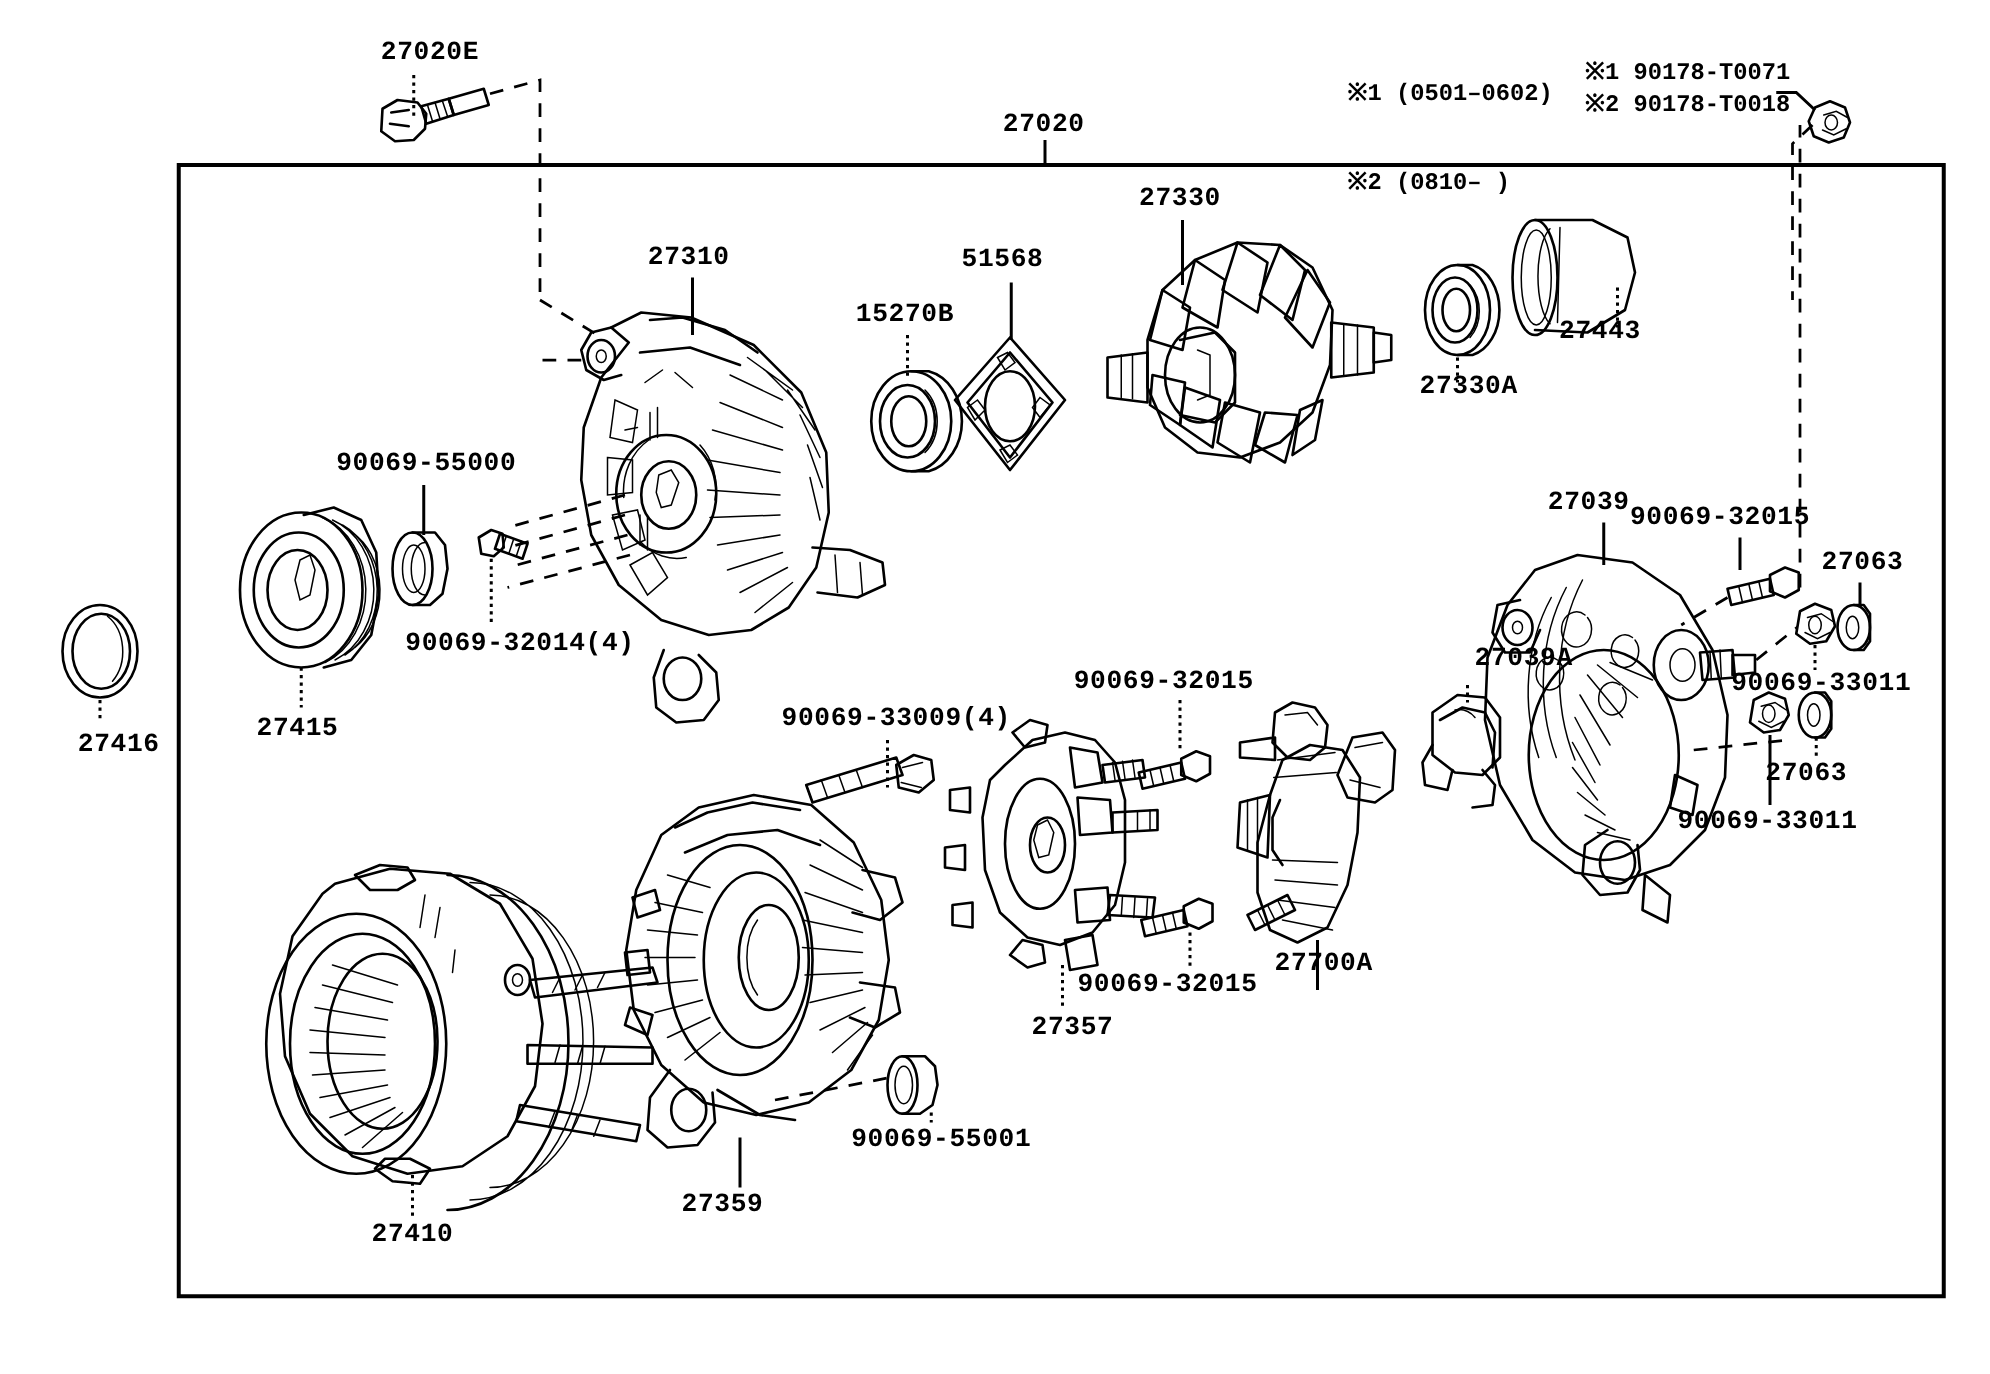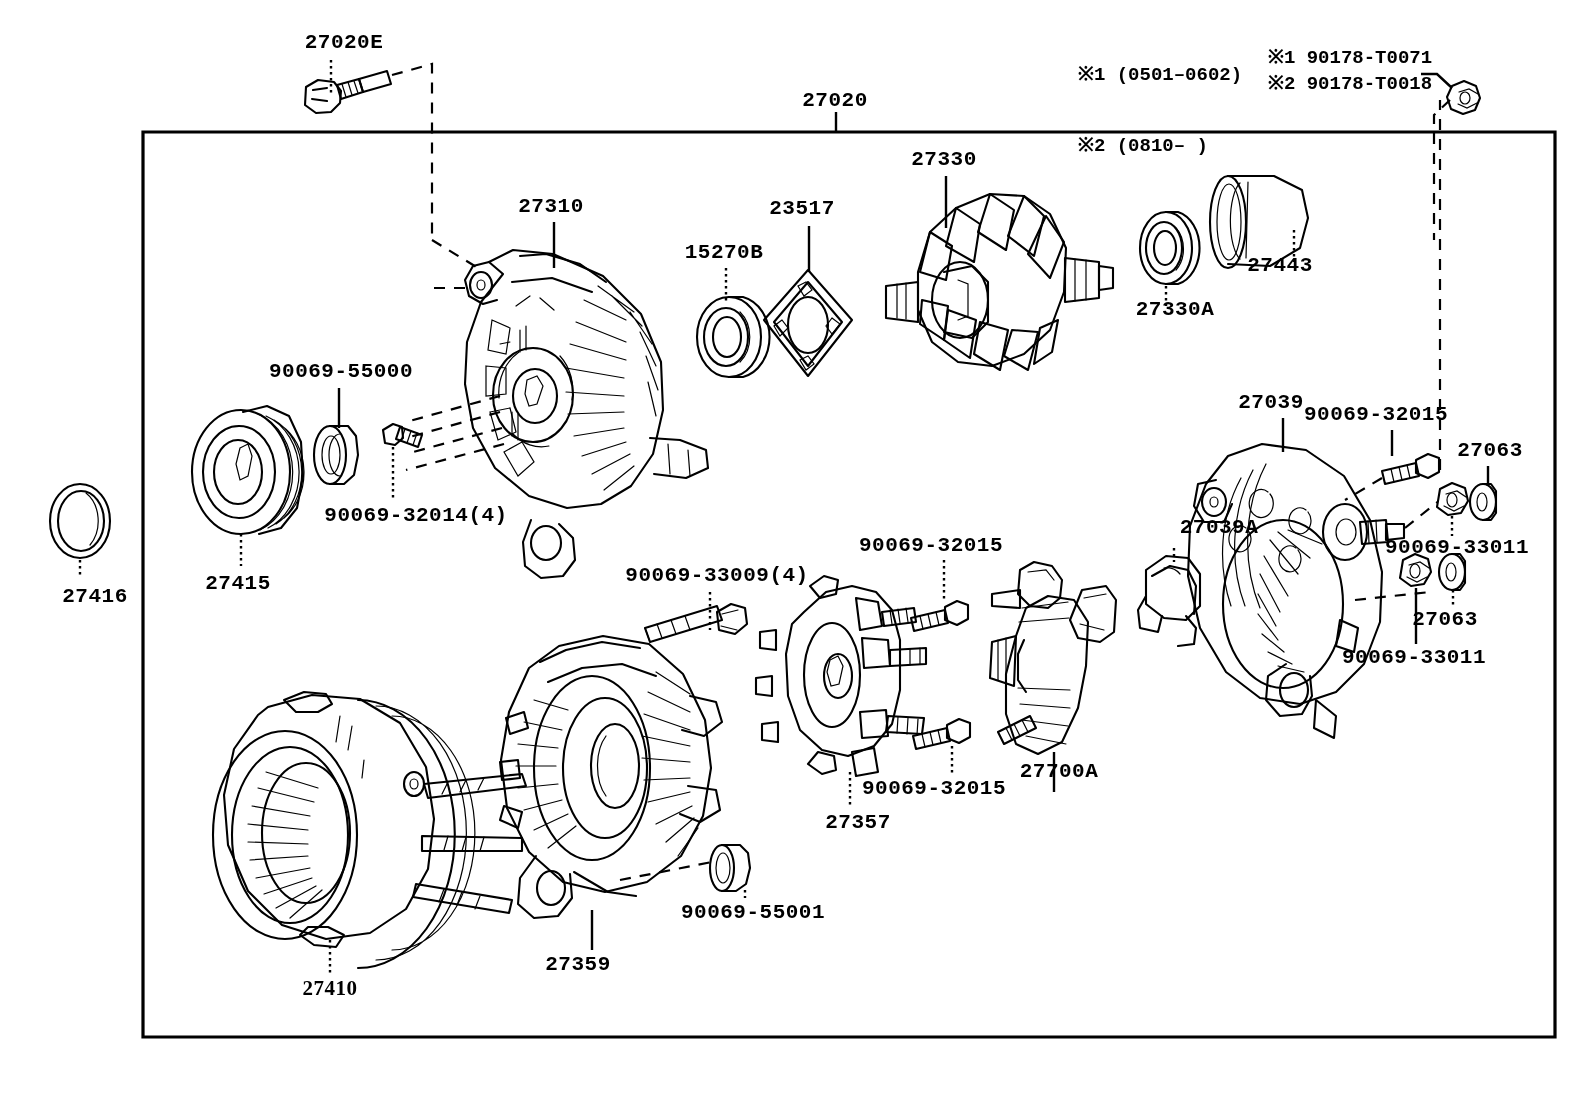--- a/index.html
+++ b/index.html
@@ -456,21 +456,21 @@
       <ellipse cx="1451" cy="572" rx="5" ry="9" class="sth"></ellipse>
       <path class="leaddot" d="M1453,590 V606"></path>
     </g>
 
   </svg>
 
   <div class="lbl ctr" style="left:344px; top:32px;">27020E</div>
   <div class="lbl ctr" style="left:835px; top:90px;">27020</div>
   <div class="lbl ctr" style="left:944px; top:149px;">27330</div>
   <div class="lbl ctr" style="left:551px; top:196px;">27310</div>
-  <div class="lbl ctr" style="left:802px; top:198px;">23517</div>
+  <div class="lbl ctr" style="left:802px; top:198px;">51568</div>
   <div class="lbl ctr" style="left:724px; top:242px;">15270B</div>
   <div class="lbl ctr" style="left:1280px; top:255px;">27443</div>
   <div class="lbl ctr" style="left:1175px; top:299px;">27330A</div>
   <div class="lbl ctr" style="left:341px; top:361px;">90069-55000</div>
   <div class="lbl ctr" style="left:1271px; top:392px;">27039</div>
   <div class="lbl ctr" style="left:1376px; top:404px;">90069-32015</div>
   <div class="lbl ctr" style="left:1490px; top:440px;">27063</div>
   <div class="lbl ctr" style="left:416px; top:505px;">90069-32014(4)</div>
   <div class="lbl ctr" style="left:1457px; top:537px;">90069-33011</div>
   <div class="lbl ctr" style="left:931px; top:535px;">90069-32015</div>
@@ -478,21 +478,21 @@
   <div class="lbl ctr" style="left:717px; top:565px;">90069-33009(4)</div>
   <div class="lbl ctr" style="left:95px;  top:586px;">27416</div>
   <div class="lbl ctr" style="left:238px; top:573px;">27415</div>
   <div class="lbl ctr" style="left:1445px; top:609px;">27063</div>
   <div class="lbl ctr" style="left:1414px; top:647px;">90069-33011</div>
   <div class="lbl ctr" style="left:1059px; top:761px;">27700A</div>
   <div class="lbl ctr" style="left:934px; top:778px;">90069-32015</div>
   <div class="lbl ctr" style="left:858px; top:812px;">27357</div>
   <div class="lbl ctr" style="left:753px; top:902px;text-align:center;">90069-55001</div>
   <div class="lbl ctr" style="left:578px; top:954px;">27359</div>
-  <div class="lbl ctr" style="left:330px; top:978px;font-family:Liberation Serif, serif;">27410</div>
+  <div class="lbl ctr" style="left:330px; top:978px;">27410</div>
 
   <div class="lbl note" style="left:1078px; top:66px;">※1 (0501–0602)</div>
   <div class="lbl note" style="left:1078px; top:92px;margin-top:45px;">※2 (0810–      )</div>
 
   <div class="lbl note" style="left:1268px; top:49px;">※1 90178-T0071</div>
   <div class="lbl note" style="left:1268px; top:75px;">※2 90178-T0018</div>
 
   <div class="lbl id" style="left:1456px; top:1108px;">193026A</div>
 
 </div>

